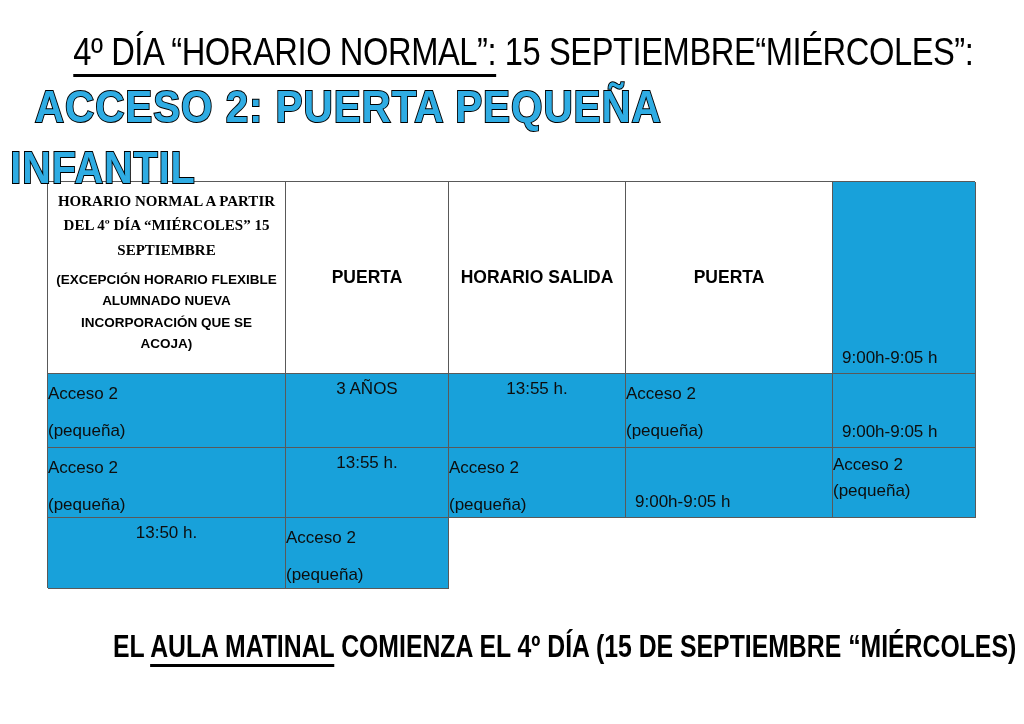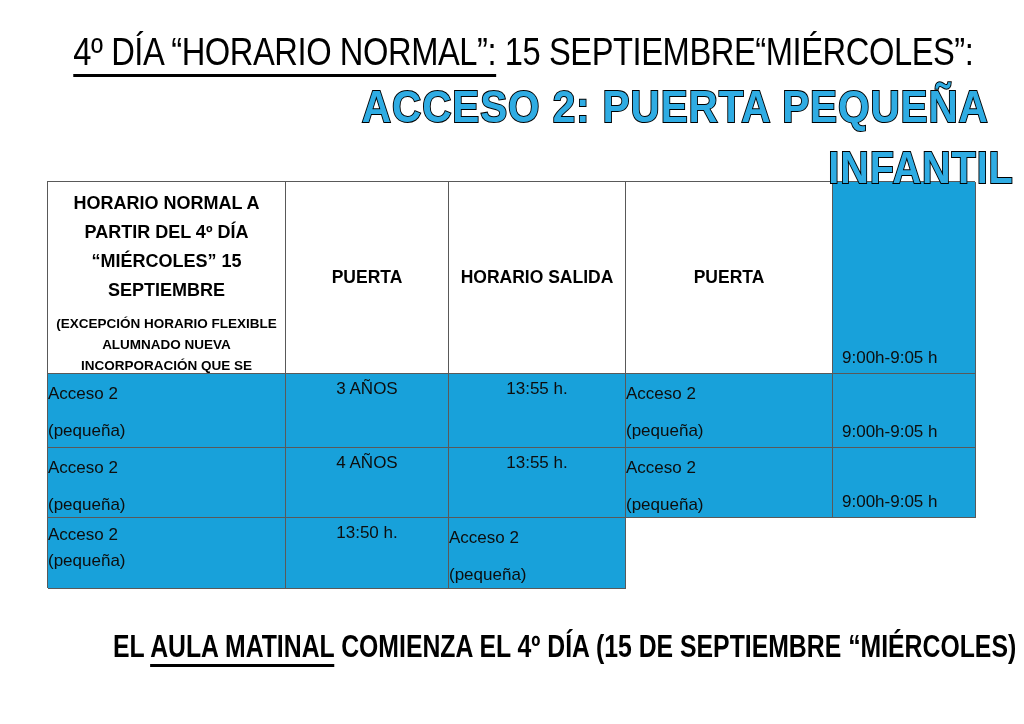--- a/index.html
+++ b/index.html
@@ -1,38 +1,38 @@
 <!DOCTYPE html>
 <html><head>
 <meta charset="utf-8">
 <style>
   * { margin: 0; padding: 0; box-sizing: border-box; }
   html, body { width: 1024px; height: 724px; background: #ffffff; overflow: hidden; }
   body { position: relative; font-family: "Liberation Sans", sans-serif; color: #000; }
 
-  .center-line { position: absolute; left: 0; width: 1024px; text-align: right; white-space: nowrap; }
+  .center-line { position: absolute; left: 0; width: 1024px; text-align: left; white-space: nowrap; }
 
   
   .doc-title { top: 31px; font-size: 38px; font-weight: 400; letter-spacing: -0.5px; }
   .doc-title .squeeze { display: inline-block; transform: scaleX(0.86); transform-origin: 50% 50%; }
   .u-title { text-decoration: underline; text-decoration-thickness: 3px; text-underline-offset: 9px; }
 
   
   .banner { font-weight: bold; color: #2FACE3; -webkit-text-stroke: 2px #000; paint-order: stroke fill; letter-spacing: 1px; z-index: 2; }
   .banner .squeeze { display: inline-block; transform: scaleX(0.9); transform-origin: 50% 50%; }
   .banner-1 { top: 81px; font-size: 45px; }
   .banner-2 { top: 143px; font-size: 44px; }
 
   
   .schedule { position: absolute; left: 47px; top: 181px; width: 928px; height: 407px; display: grid; grid-template-columns: 238px 163px 177px 207px 143px; grid-template-rows: 192px 74px 70px 71px; border-top: 1px solid #595959; border-left: 1px solid #595959; z-index: 1; }
   .cell { border-right: 1px solid #595959; border-bottom: 1px solid #595959; font-size: 17px; overflow: hidden; }
 
   .hcell { display: flex; align-items: center; justify-content: center; font-weight: bold; font-size: 17.5px; text-align: center; }
   .hcell-first { display: block; padding: 7px 6px 0 6px; text-align: center; }
-  .h-main { font-weight: bold; font-size: 18px; line-height: 1.62; }
+  .h-main { font-weight: bold; font-size: 15px; line-height: 1.62; font-family: Liberation Serif, serif; }
   .h-sub { font-weight: bold; font-size: 13.5px; line-height: 1.58; margin-top: 7px; }
 
   .dcell { background: #18A1DA; color: #0d0d0d; }
   .d-time { display: flex; align-items: flex-end; justify-content: flex-start; padding: 8px 0 5px 9px; }
   .d-two { text-align: left; line-height: 2.2; padding-top: 1px; }
   .d-two.tight { line-height: 1.5; padding-top: 4px; }
   .d-top { text-align: center; line-height: 1.35; padding-top: 4px; }
 
   
   .footer-note { top: 629px; font-size: 31px; font-weight: bold; }
@@ -73,21 +73,20 @@
   <div class="cell dcell d-two">
     <div>Acceso 2</div>
     <div>(pequeña)</div>
   </div>
 
   <div class="cell dcell d-time">9:00h-9:05 h</div>
   <div class="cell dcell d-two">
     <div>Acceso 2</div>
     <div>(pequeña)</div>
   </div>
-  <div class="cell dcell d-top">4 AÑOS</div>
   <div class="cell dcell d-top">13:55 h.</div>
   <div class="cell dcell d-two">
     <div>Acceso 2</div>
     <div>(pequeña)</div>
   </div>
 
   <div class="cell dcell d-time">9:00h-9:05 h</div>
   <div class="cell dcell d-two tight">
     <div>Acceso 2</div>
     <div>(pequeña)</div>

